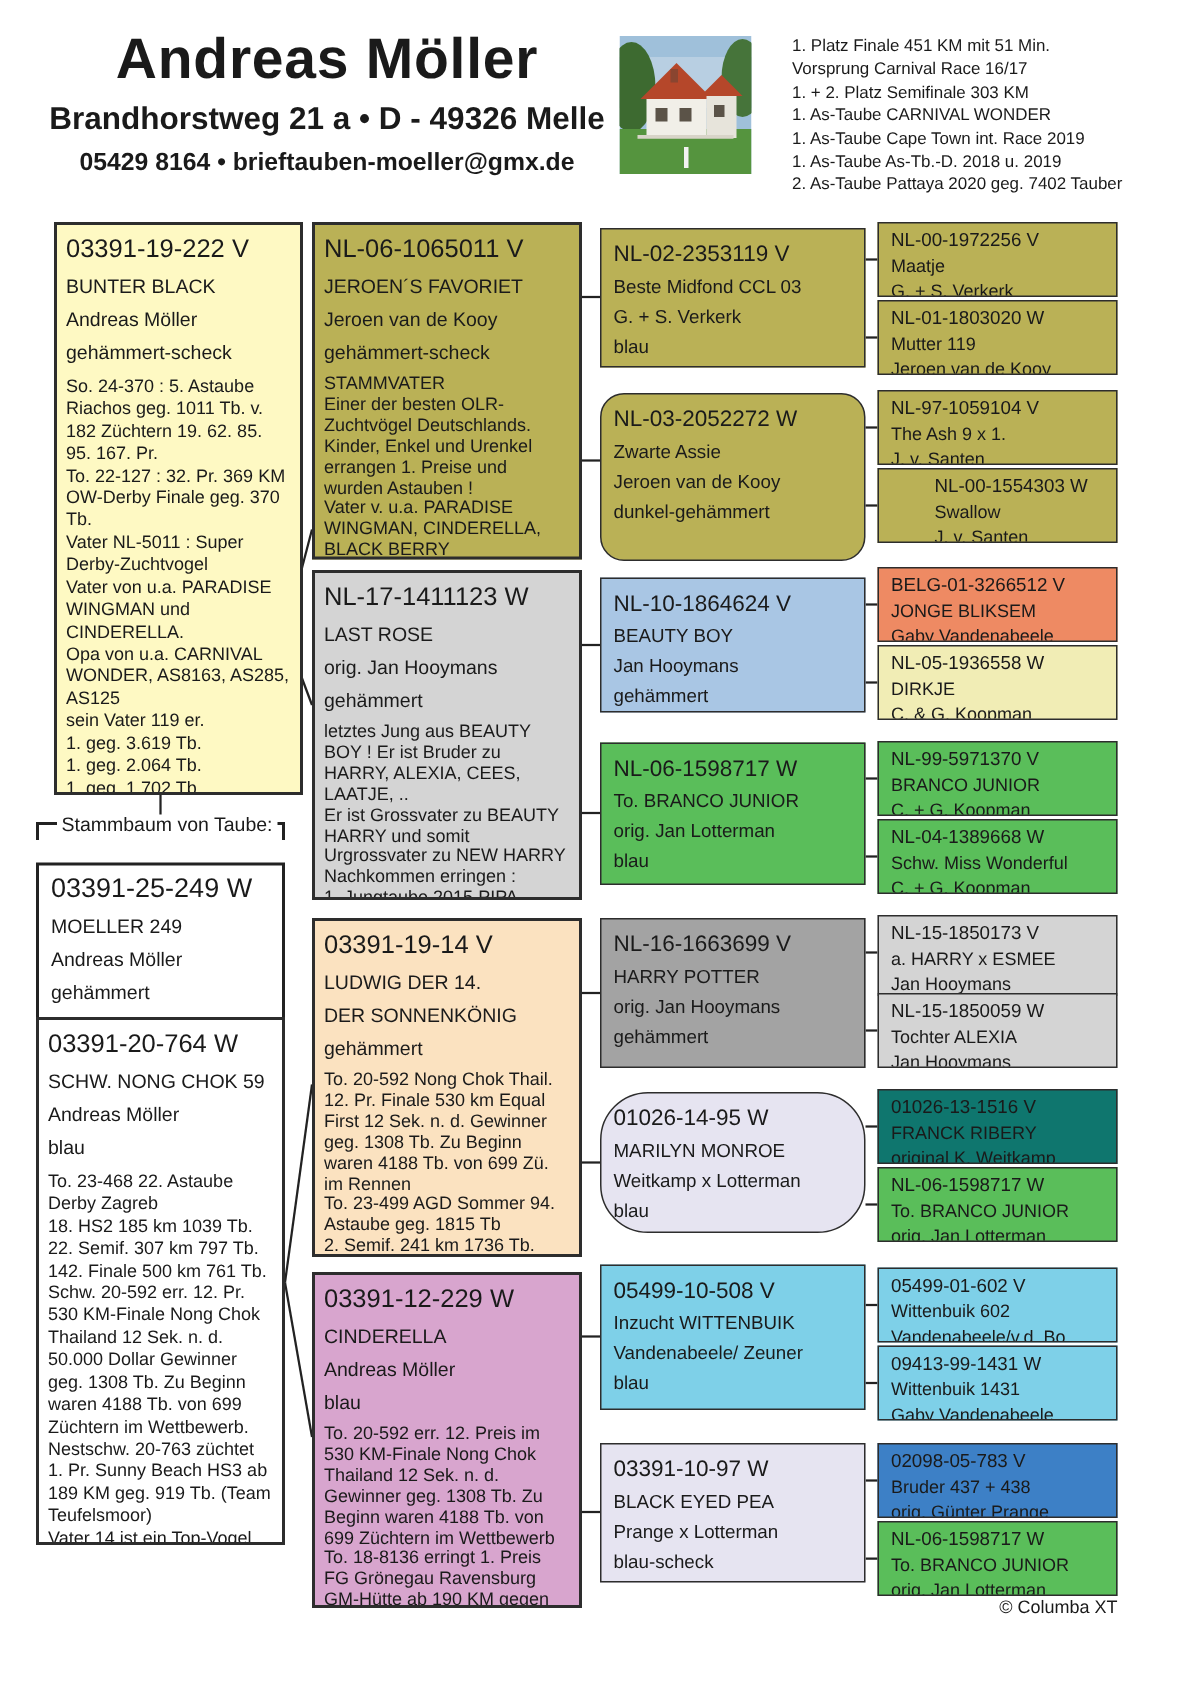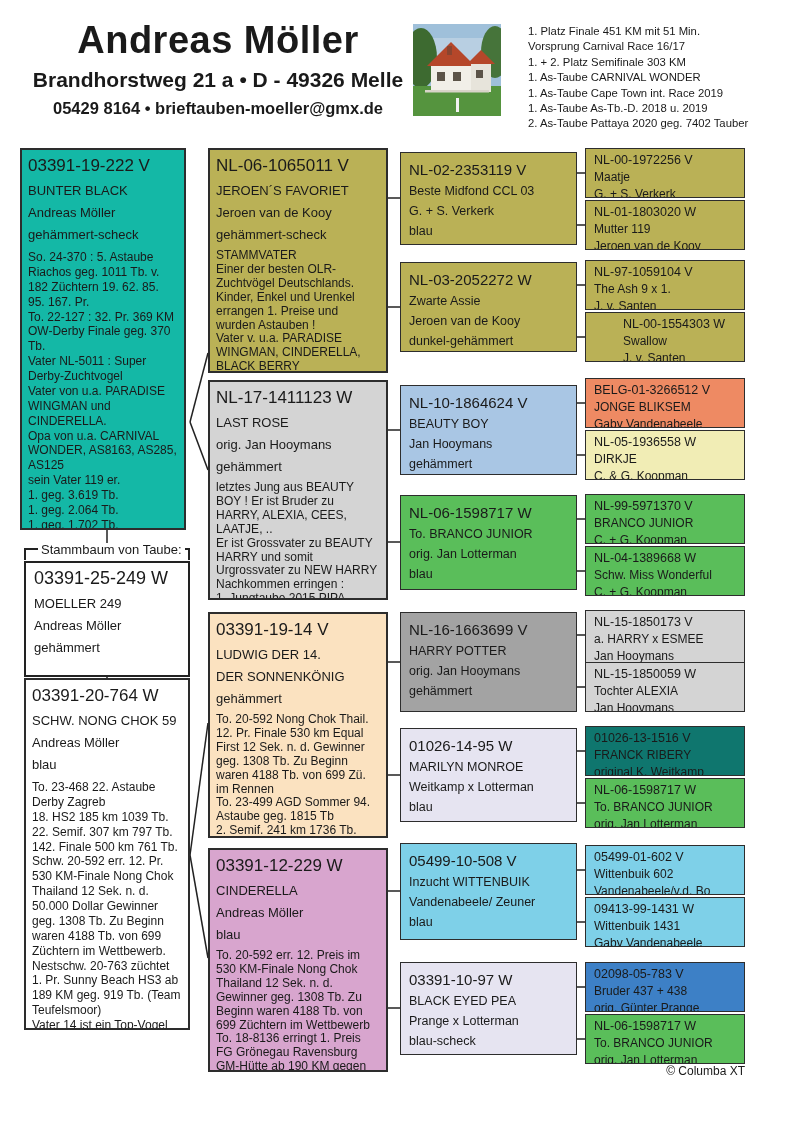--- a/index.html
+++ b/index.html
@@ -31,21 +31,21 @@
   .box-sm .sub { font-size:12px; margin:3px 0 2px; }
   .details { font-size:12px; line-height:1.24; white-space:pre-line; margin-top:8px; }
   .box-lg .details { line-height:1.16; margin-top:6px; }
   
   .subject-wrap { position:absolute; left:24px; top:543px; width:166px; }
   .subject-label-row { display:flex; height:16px; }
   .corner-l { flex:0 0 12px; height:10px; border-top:2px solid #222; border-left:2px solid #222; margin-top:5px; }
   .corner-r { flex:1; height:10px; border-top:2px solid #222; border-right:2px solid #222; margin-top:5px; }
   .subject-label { flex:0 0 auto; font-size:13px; padding:0 3px; line-height:14px; }
   .subject-box { box-sizing:border-box; height:116px; border:2px solid #222;
-                 background:#fff; padding:2px 8px; margin-top:2px; overflow:hidden; }
+                 background:#fff; padding:2px 8px; margin-top:16px; overflow:hidden; }
   .s-ring { font-size:18px; }
   
   .footer { position:absolute; left:545px; top:1064px; width:200px; text-align:right; font-size:12px; }
 </style>
 </head>
 <body>
 
 <div class="header-left">
   <div class="h-name">Andreas Möller</div>
   <div class="h-addr">Brandhorstweg 21 a • D - 49326 Melle</div>
@@ -112,21 +112,21 @@
         <line x1="577" y1="687" x2="585" y2="687"></line>
       <line x1="577" y1="751" x2="585" y2="751"></line>
         <line x1="577" y1="803" x2="585" y2="803"></line>
       <line x1="577" y1="870" x2="585" y2="870"></line>
         <line x1="577" y1="922" x2="585" y2="922"></line>
       <line x1="577" y1="987" x2="585" y2="987"></line>
         <line x1="577" y1="1039" x2="585" y2="1039"></line>
     </g>
   </svg>
 
-  <div class="box box-xl" id="father-box" style="left: 20px; top: 148px; width: 166px; height: 382px; background: #14b8a6;">
+  <div class="box box-xl" id="father-box" style="left: 36px; top: 148px; width: 166px; height: 382px; background: #fef9c3;">
     <div class="ring">03391-19-222 V</div>
     <div class="sub">BUNTER BLACK</div>
     <div class="sub">Andreas Möller</div>
     <div class="sub">gehämmert-scheck</div>
     <div class="details">So. 24-370 : 5. Astaube Riachos geg. 1011 Tb. v. 182 Züchtern 19. 62. 85. 95. 167. Pr.
 To. 22-127 : 32. Pr. 369 KM OW-Derby Finale geg. 370 Tb.
 Vater NL-5011 : Super Derby-Zuchtvogel
 Vater von u.a. PARADISE WINGMAN und CINDERELLA.
 Opa von u.a. CARNIVAL WONDER, AS8163, AS285, AS125
 sein Vater 119 er.
@@ -203,21 +203,21 @@
       <div class="sub">blau</div>
       <div class="details">To. 20-592 err. 12. Preis im 530 KM-Finale Nong Chok Thailand 12 Sek. n. d. Gewinner geg. 1308 Tb. Zu Beginn waren 4188 Tb. von 699 Züchtern im Wettbewerb
 To. 18-8136 erringt 1. Preis FG Grönegau Ravensburg GM-Hütte ab 190 KM gegen</div>
     </div>
     <div class="box box-md" style="left: 400px; top: 152px; width: 177px; height: 93px; background: rgb(186, 177, 86);">
       <div class="ring">NL-02-2353119 V</div>
       <div class="sub">Beste Midfond CCL 03</div>
       <div class="sub">G. + S. Verkerk</div>
       <div class="sub">blau</div>
     </div>
-    <div class="box box-md" style="left: 400px; top: 262px; width: 177px; height: 90px; background: rgb(186, 177, 86);">
+    <div class="box box-md" style="left: 400px; top: 262px; width: 177px; height: 112px; background: rgb(186, 177, 86); border-radius: 16px;">
       <div class="ring">NL-03-2052272 W</div>
       <div class="sub">Zwarte Assie</div>
       <div class="sub">Jeroen van de Kooy</div>
       <div class="sub">dunkel-gehämmert</div>
     </div>
     <div class="box box-md" style="left: 400px; top: 385px; width: 177px; height: 90px; background: rgb(169, 198, 228);">
       <div class="ring">NL-10-1864624 V</div>
       <div class="sub">BEAUTY BOY</div>
       <div class="sub">Jan Hooymans</div>
       <div class="sub">gehämmert</div>
@@ -227,21 +227,21 @@
       <div class="sub">To. BRANCO JUNIOR</div>
       <div class="sub">orig. Jan Lotterman</div>
       <div class="sub">blau</div>
     </div>
     <div class="box box-md" style="left: 400px; top: 612px; width: 177px; height: 100px; background: #a3a3a3;">
       <div class="ring">NL-16-1663699 V</div>
       <div class="sub">HARRY POTTER</div>
       <div class="sub">orig. Jan Hooymans</div>
       <div class="sub">gehämmert</div>
     </div>
-    <div class="box box-md" style="left: 400px; top: 728px; width: 177px; height: 94px; background: rgb(230, 228, 241);">
+    <div class="box box-md" style="left: 400px; top: 728px; width: 177px; height: 94px; background: rgb(230, 228, 241); border-radius: 32px;">
       <div class="ring">01026-14-95 W</div>
       <div class="sub">MARILYN MONROE</div>
       <div class="sub">Weitkamp x Lotterman</div>
       <div class="sub">blau</div>
     </div>
     <div class="box box-md" style="left: 400px; top: 843px; width: 177px; height: 97px; background: rgb(126, 208, 232);">
       <div class="ring">05499-10-508 V</div>
       <div class="sub">Inzucht WITTENBUIK</div>
       <div class="sub">Vandenabeele/ Zeuner</div>
       <div class="sub">blau</div>

